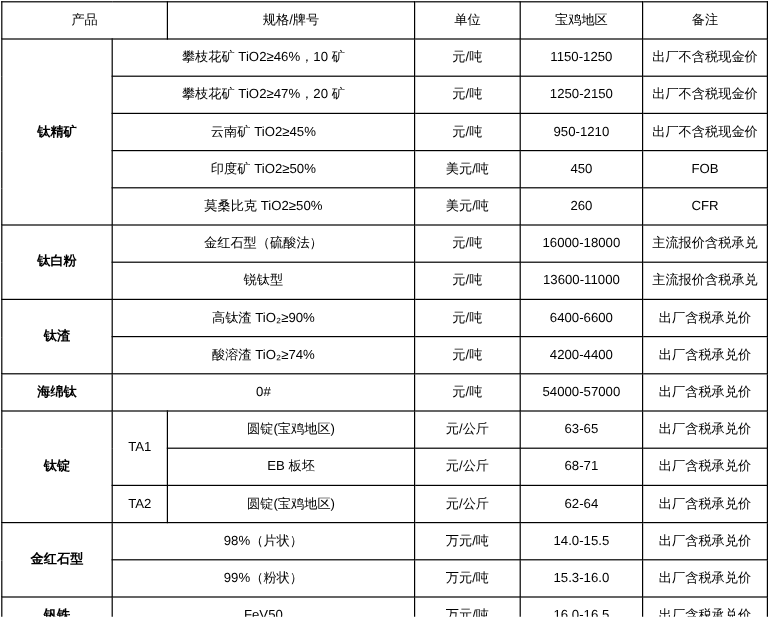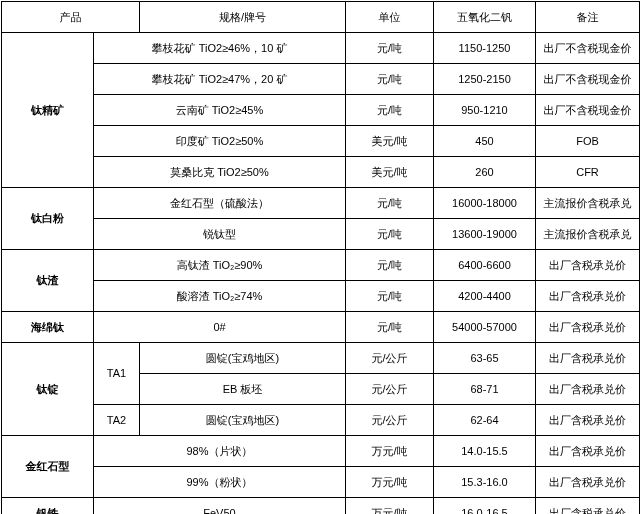--- a/index.html
+++ b/index.html
@@ -68,21 +68,21 @@
       <col class="c-unit">
       <col class="c-price">
       <col class="c-note">
   </colgroup>
   <tbody>
 
     <tr>
       <td class="head" colspan="2">产品</td>
       <td class="head">规格/牌号</td>
       <td class="head">单位</td>
-      <td class="head">五氧化二钒</td>
+      <td class="head">宝鸡地区</td>
       <td class="head">备注</td>
     </tr>
 
     <tr>
       <td class="cat" rowspan="5">钛精矿</td>
       <td class="spec" colspan="2">攀枝花矿 TiO2≥46%，10 矿</td>
       <td class="unit">元/吨</td>
       <td class="price">1150-1250</td>
       <td class="note">出厂不含税现金价</td>
     </tr>
@@ -114,21 +114,21 @@
     <tr>
       <td class="cat" rowspan="2">钛白粉</td>
       <td class="spec" colspan="2">金红石型（硫酸法）</td>
       <td class="unit">元/吨</td>
       <td class="price">16000-18000</td>
       <td class="note">主流报价含税承兑</td>
     </tr>
     <tr>
       <td class="spec" colspan="2">锐钛型</td>
       <td class="unit">元/吨</td>
-      <td class="price">13600-19000</td>
+      <td class="price">13600-11000</td>
       <td class="note">主流报价含税承兑</td>
     </tr>
 
     <tr>
       <td class="cat" rowspan="2">钛渣</td>
       <td class="spec" colspan="2">高钛渣 TiO₂≥90%</td>
       <td class="unit">元/吨</td>
       <td class="price">6400-6600</td>
       <td class="note">出厂含税承兑价</td>
     </tr>

